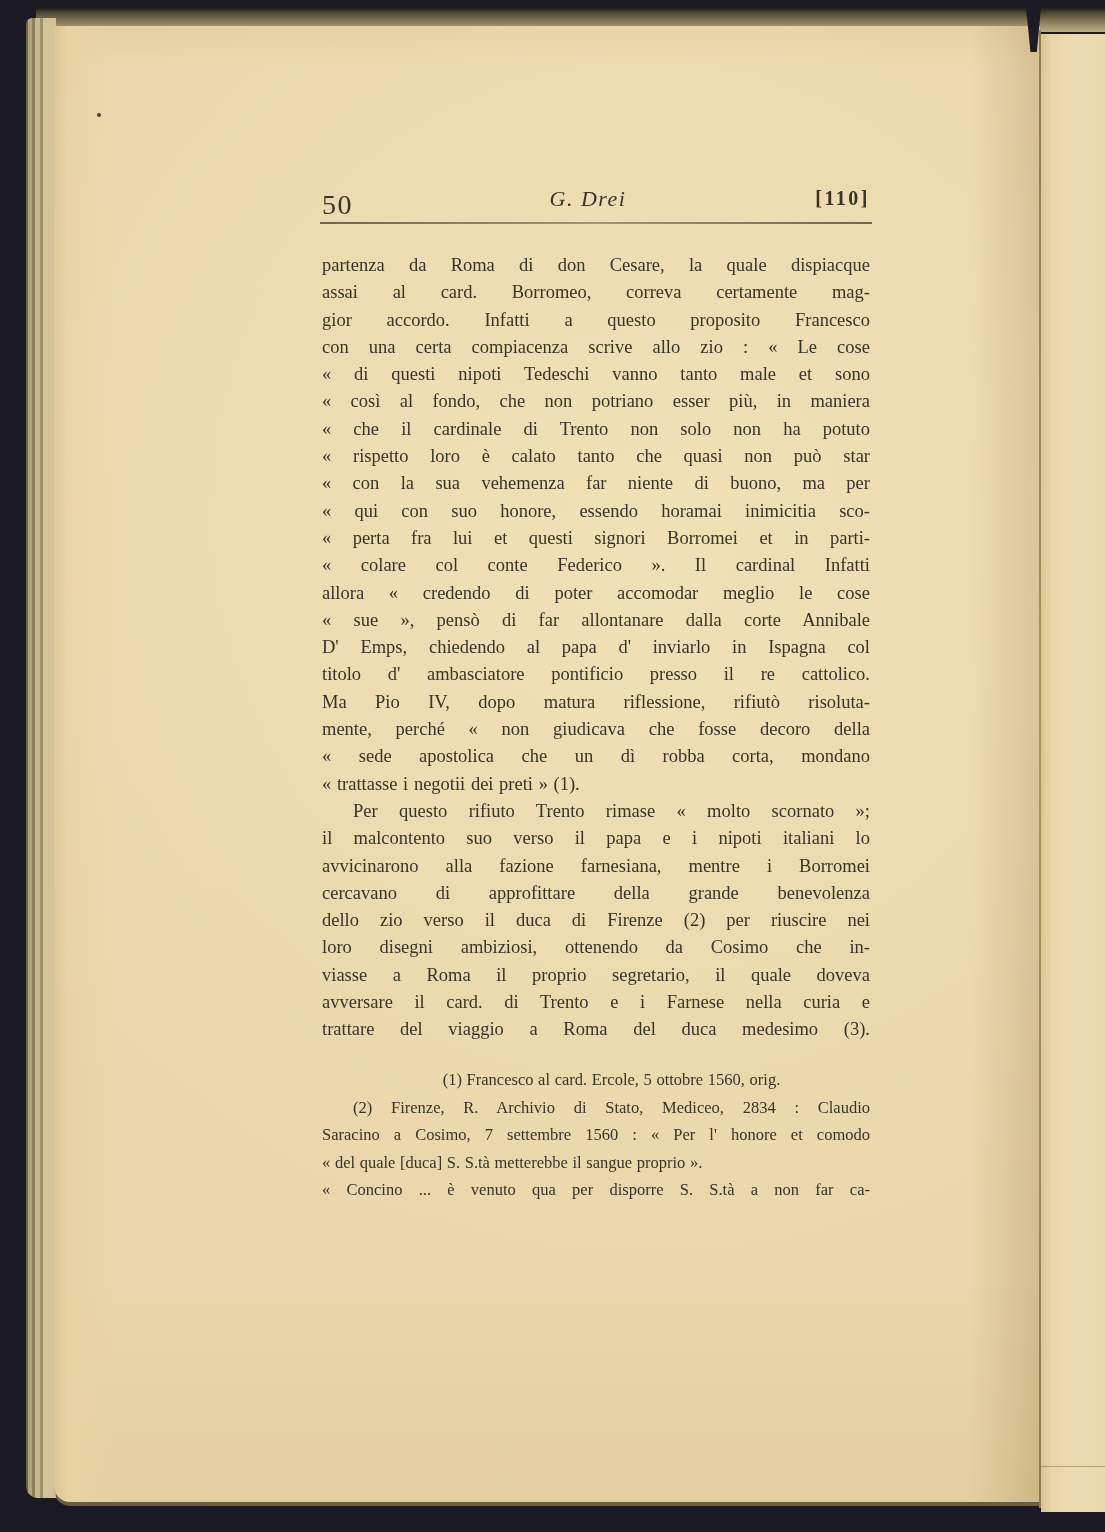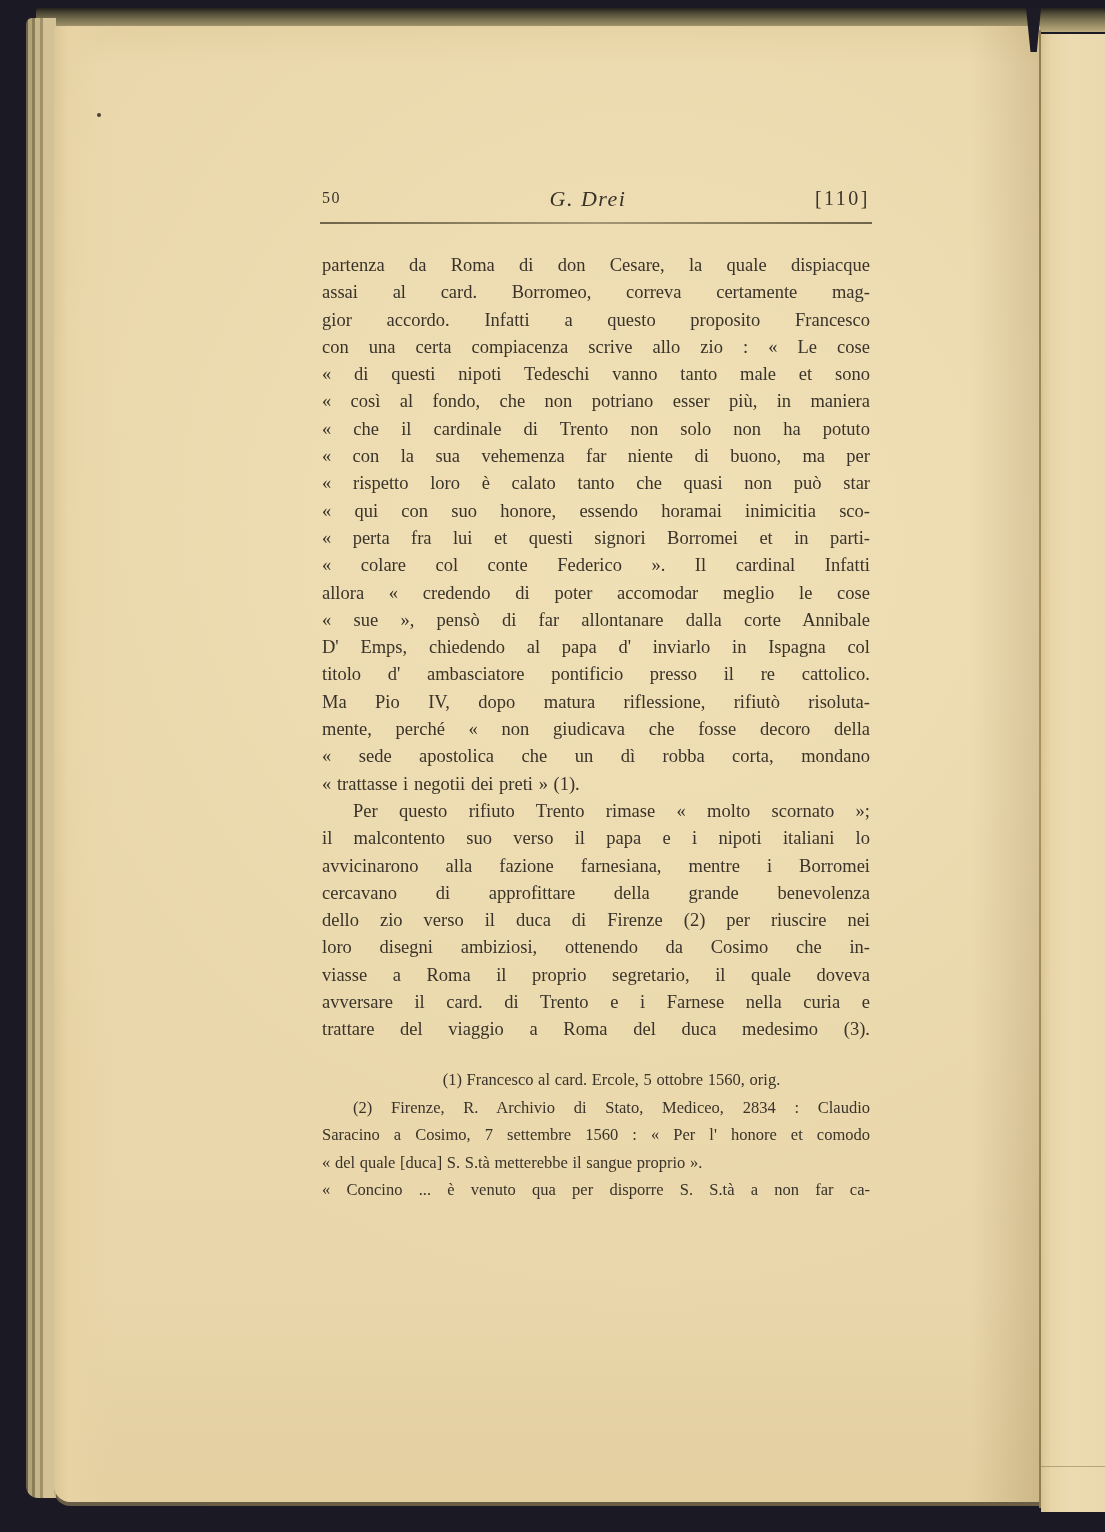--- a/index.html
+++ b/index.html
@@ -50,23 +50,23 @@
   .gutter{
     position:absolute;left:1039px;top:30px;width:2px;height:1478px;
     background:linear-gradient(180deg,#8f7c50,#a8935f 50%,#8f7c50);
   }
   .crease-main{position:absolute;left:154px;top:1478px;width:866px;height:1px;background:rgba(120,100,55,.5);}
   .crease-right{position:absolute;left:1041px;top:1466px;width:64px;height:1px;background:rgba(120,100,55,.45);}
   .speck{position:absolute;width:4px;height:4px;border-radius:50%;background:#4a4136;}
 
   
   .header{position:absolute;left:268px;top:160px;width:548px;height:36px;}
-  .pagenum{position:absolute;left:0;top:3px;font-size:16px;letter-spacing:1.5px;}
+  .pagenum{position:absolute;left:0;top:3px;font-size:28px;letter-spacing:1.5px;}
   .runtitle{position:absolute;left:0;right:16px;top:0;text-align:center;font-style:italic;font-size:22px;letter-spacing:1.5px;}
-  .colref{position:absolute;right:0;top:1px;font-size:20px;letter-spacing:2.5px;}
+  .colref{position:absolute;right:0;top:1px;font-size:20px;letter-spacing:2.5px;font-weight:bold;}
   .rule{
     position:absolute;left:266px;top:196px;width:552px;height:2px;
     background:linear-gradient(90deg,rgba(90,80,55,.85),rgba(90,80,55,.5) 50%,rgba(90,80,55,.85));
   }
   .bodytext{position:absolute;left:268px;top:226px;width:548px;font-size:18.5px;line-height:27.3px;word-spacing:1px;}
   .fnotes{position:absolute;left:268px;top:1040px;width:548px;font-size:16.5px;line-height:27.5px;word-spacing:.5px;}
   .line{white-space:normal;}
   .just{text-align:justify;text-align-last:justify;}
   .indent{text-indent:31px;text-align:center;}
 </style>
@@ -88,22 +88,22 @@
     <div class="rule"></div>
 
     <div class="bodytext">
         <div class="line just">partenza da Roma di don Cesare, la quale dispiacque</div>
         <div class="line just">assai al card. Borromeo, correva certamente mag-</div>
         <div class="line just">gior accordo. Infatti a questo proposito Francesco</div>
         <div class="line just">con una certa compiacenza scrive allo zio : « Le cose</div>
         <div class="line just">« di questi nipoti Tedeschi vanno tanto male et sono</div>
         <div class="line just">« così al fondo, che non potriano esser più, in maniera</div>
         <div class="line just">« che il cardinale di Trento non solo non ha potuto</div>
+        <div class="line just">« rispetto loro è calato tanto che quasi non può star</div>
         <div class="line just">« con la sua vehemenza far niente di buono, ma per</div>
-        <div class="line just">« rispetto loro è calato tanto che quasi non può star</div>
         <div class="line just">« qui con suo honore, essendo horamai inimicitia sco-</div>
         <div class="line just">« perta fra lui et questi signori Borromei et in parti-</div>
         <div class="line just">« colare col conte Federico ». Il cardinal Infatti</div>
         <div class="line just">allora « credendo di poter accomodar meglio le cose</div>
         <div class="line just">« sue », pensò di far allontanare dalla corte Annibale</div>
         <div class="line just">D' Emps, chiedendo al papa d' inviarlo in Ispagna col</div>
         <div class="line just">titolo d' ambasciatore pontificio presso il re cattolico.</div>
         <div class="line just">Ma Pio IV, dopo matura riflessione, rifiutò risoluta-</div>
         <div class="line just">mente, perché « non giudicava che fosse decoro della</div>
         <div class="line just">« sede apostolica che un dì robba corta, mondano</div>

